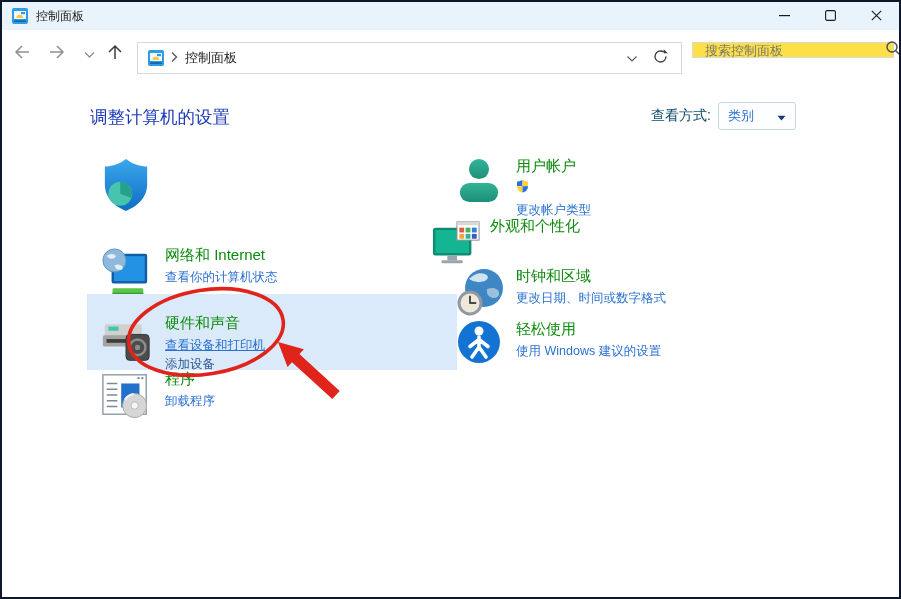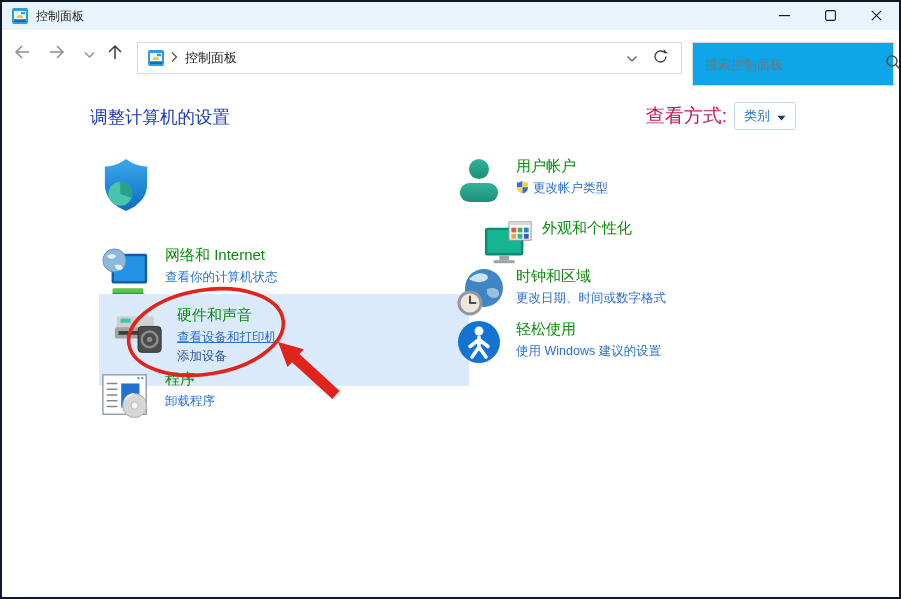--- a/index.html
+++ b/index.html
@@ -12,43 +12,43 @@
   .winbtns{position:absolute;right:0;top:0;display:flex;height:28px;}
   .win-btn{width:46px;height:28px;display:flex;align-items:center;justify-content:center;}
 
   
   .navbar{position:absolute;left:0;top:28px;width:100%;height:48px;background:#fff;}
   .nav-ico{position:absolute;top:14px;width:20px;height:20px;display:flex;align-items:center;justify-content:center;}
   .addressbar{position:absolute;left:135px;top:12px;width:545px;height:32px;border:1px solid #d9d9d9;box-sizing:border-box;display:flex;align-items:center;background:#fff;}
   .addressbar .cp16{margin:0 6px 0 10px;width:16px;height:16px;flex:0 0 16px;}
   .crumb-text{font-size:13px;color:#1a1a1a;margin-left:7px;}
   .addr-right{margin-left:auto;display:flex;align-items:center;gap:14px;padding-right:12px;}
-  .searchbox{position:absolute;left:690px;top:12px;width:202px;height:44px;border:1px solid #d9d9d9;box-sizing:border-box;display:flex;align-items:center;background:#0ea5e9;}
+  .searchbox{position:absolute;left:690px;top:12px;width:202px;height:16px;border:1px solid #d9d9d9;box-sizing:border-box;display:flex;align-items:center;background:#fde047;}
   .searchbox input{border:none;outline:none;flex:1;font-size:13px;color:#333;padding:0 4px 0 12px;font-family:inherit;background:transparent;}
   .searchbox input::placeholder{color:#767676;}
   .searchbox .mag{margin-right:10px;flex:0 0 17px;}
 
   
   .page-title{position:absolute;left:88px;top:103px;font-size:17.5px;color:#1c3ab8;font-family:Liberation Mono, monospace;}
   .viewby{position:absolute;right:103px;top:100px;display:flex;align-items:center;}
-  .viewby-label{font-size:19px;color:#be185d;margin-right:7px;margin-left:16px;}
-  .viewby-box{display:flex;align-items:center;gap:7px;border:1px solid #c6d6e8;border-radius:3px;background:#fdfeff;padding:4px 9px;cursor:pointer;}
+  .viewby-label{font-size:14px;color:#0c4a6e;margin-right:7px;margin-left:16px;}
+  .viewby-box{display:flex;align-items:center;gap:23px;border:1px solid #c6d6e8;border-radius:3px;background:#fdfeff;padding:4px 9px;cursor:pointer;}
   .viewby-value{font-size:13px;color:#2b71cf;}
 
   
   .cat{position:absolute;display:flex;align-items:flex-start;box-sizing:border-box;}
   .cat-icon{width:50px;flex:0 0 50px;margin:2px 14px 0 14px;}
   .col-right .cat-icon{margin-right:9px;}
   .cat-text{display:flex;flex-direction:column;}
   .cat-title{font-size:15px;line-height:21px;color:#0c8a0c;margin:0 0 3px 0;cursor:pointer;text-decoration:none;}
   .cat-link{font-size:12.5px;line-height:19px;color:#2b71cf;cursor:pointer;text-decoration:none;}
   .cat-link.underline{text-decoration:underline;}
   .cat-link.dark{color:#2c5894;}
-  .cat.highlight{background:#dbeafa;width:370px;padding-top:10px;height:92px;margin-left:12px;}
-  .link-row{display:flex;align-items:center;gap:4px;}
+  .cat.highlight{background:#dbeafa;width:370px;padding-top:18px;height:76px;}
+  .link-row{display:flex;gap:4px;flex-direction:column;}
 
   
   .annotation{position:absolute;left:0;top:0;width:901px;height:599px;pointer-events:none;z-index:50;}
 </style>
 </head>
 <body>
 
 <div id="window">
 
   <div class="titlebar">
@@ -247,21 +247,21 @@
               <rect x="0" y="7.2" width="6.5" height="7" fill="#ffd23c"></rect>
               <rect x="6.5" y="7.2" width="6.5" height="7" fill="#2e6fd8"></rect>
             </g>
           </svg>
         </span>
         <a class="cat-link">更改帐户类型</a>
       </span>
     </div>
   </div>
 
-  <div class="cat col-right" style="left:467px;top:215px;">
+  <div class="cat col-right" style="left:415px;top:215px;font-family:Liberation Mono, monospace;">
     <span class="cat-icon">
       <svg width="50" height="50" viewBox="0 0 52 50">
         <rect x="2" y="8" width="40" height="29" rx="3" fill="#0d8a70"></rect>
         <rect x="4.5" y="10.5" width="35" height="24" fill="#14b593"></rect>
         <rect x="17" y="37" width="10" height="5" fill="#9aa4ad"></rect>
         <rect x="11" y="42" width="22" height="3" rx="1" fill="#9aa4ad"></rect>
         <rect x="27" y="2" width="23" height="19" fill="#ffffff" stroke="#8a8a8a"></rect>
         <rect x="27" y="2" width="23" height="3.5" fill="#d8d8d8"></rect>
         <rect x="29.5" y="8" width="5" height="5" fill="#e2574c"></rect>
           <rect x="36" y="8" width="5" height="5" fill="#4caf50"></rect>

